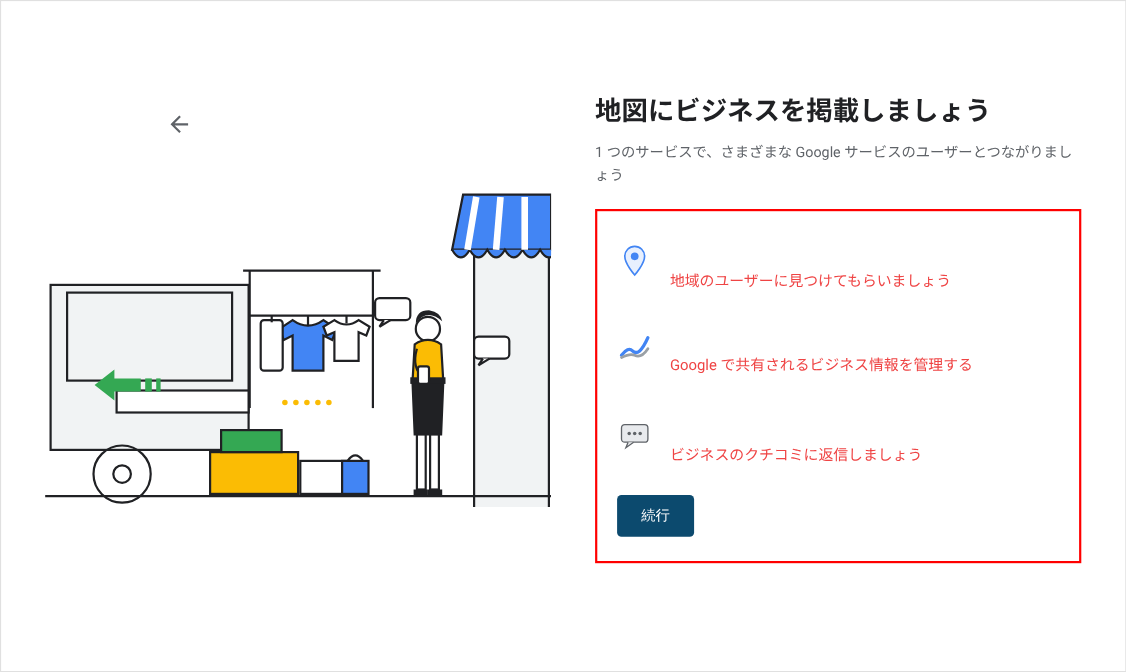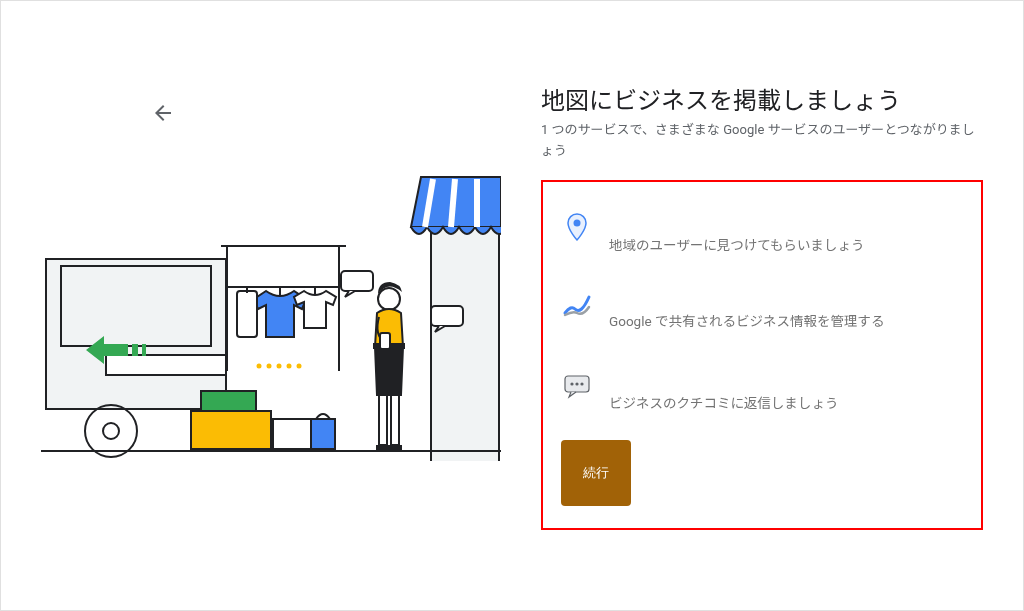--- a/index.html
+++ b/index.html
@@ -36,23 +36,23 @@
       left: 0;
       width: 460px;
       height: 320px;
     }
     .right-col {
       flex: 1;
       max-width: 450px;
     }
     .page-title {
       font-size: 24px;
-      font-weight: 400;
+      font-weight: 700;
       color: #202124;
-      margin-bottom: 4px;
+      margin-bottom: 14px;
       margin-top: 20px;
     }
     .page-subtitle {
       font-size: 13px;
       color: #5f6368;
       line-height: 1.6;
       margin-bottom: 18px;
     }
     .highlight-box {
       border: 2px solid #ff0000;
@@ -68,21 +68,21 @@
     .feature-icon {
       width: 32px;
       height: 32px;
       flex-shrink: 0;
       display: flex;
       align-items: center;
       justify-content: center;
     }
     .feature-text {
       font-size: 13.5px;
-      color: #737373;
+      color: #ef4444;
       margin-top: 34px;
     }
     .checkbox-row {
       display: flex;
       align-items: flex-start;
       gap: 12px;
       margin-bottom: 16px;
     }
     .checkbox {
       width: 16px;
@@ -102,24 +102,24 @@
       font-size: 11.5px;
       color: #5f6368;
       margin: 18px 0 20px 0;
       line-height: 1.6;
     }
     .terms a {
       color: #1a73e8;
       text-decoration: none;
     }
     .continue-btn {
-      background: #a16207;
+      background: #0c4a6e;
       color: #fff;
       border: none;
-      padding: 24px 22px;
+      padding: 10px 22px;
       font-size: 13px;
       border-radius: 4px;
       cursor: pointer;
       font-weight: 500;
     }
   </style>
 </head>
 <body>
 
 <div class="container">

